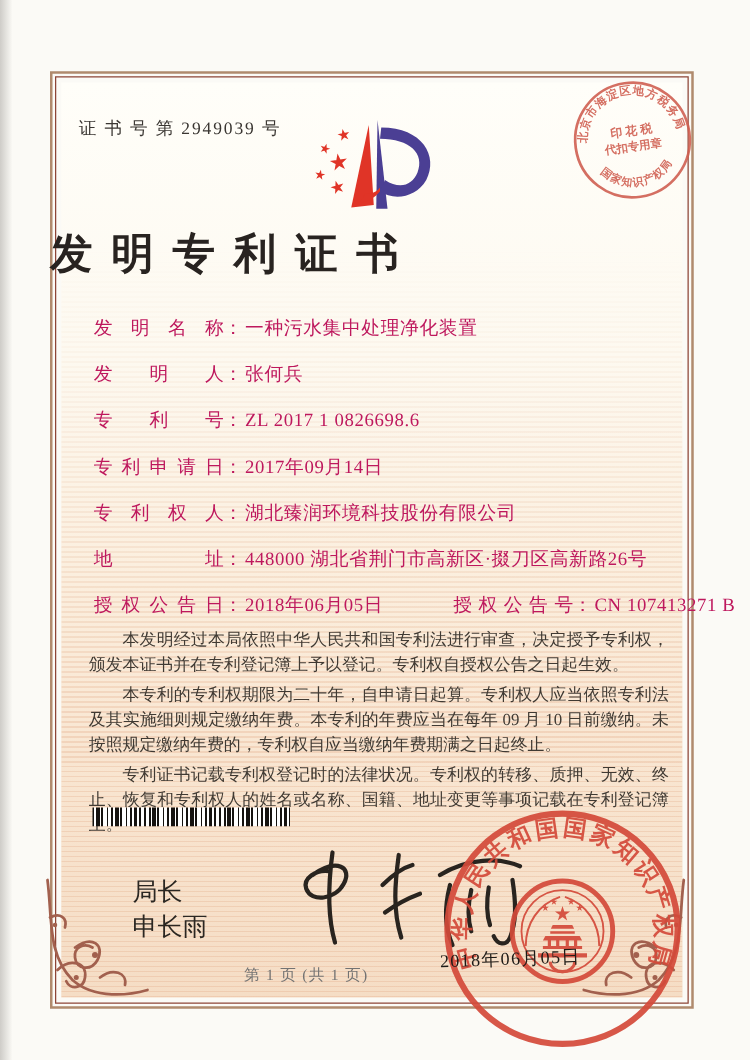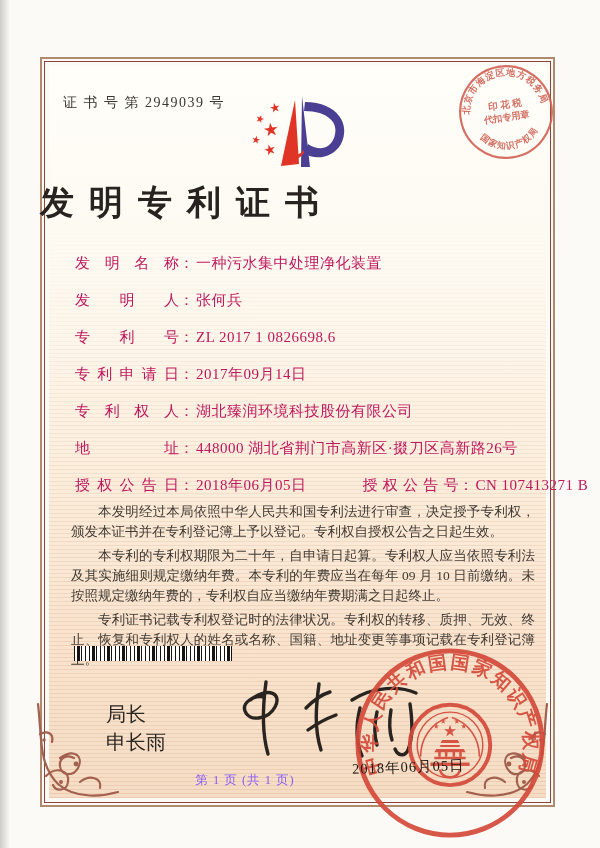--- a/index.html
+++ b/index.html
@@ -58,21 +58,21 @@
             transform:rotate(-8deg);opacity:.88;}
   .office-seal{position:absolute;left:352px;top:645px;width:196px;height:196px;z-index:6;opacity:.92;}
   .seal-date{position:absolute;left:352px;top:757px;width:160px;z-index:7;
              font-size:14.5px;letter-spacing:1px;color:#1d1a16;transform:rotate(-2deg);white-space:nowrap;}
 
   
   .orn{position:absolute;width:92px;height:104px;z-index:2;}
   .orn-left{left:30px;top:698px;}
   .orn-right{left:463px;top:698px;transform:scaleX(-1);}
   .page-footer{position:absolute;left:40px;top:772px;width:410px;text-align:center;
-               font-size:12.5px;color:#8b5cf6;z-index:3;letter-spacing:1px;}
+               font-size:12.5px;color:#737373;z-index:3;letter-spacing:1px;}
 
   .seal-text{font-weight:bold;}
 </style>
 </head>
 <body>
 
 <div id="page">
 
   <div class="frame">
     <div class="frame-inner">

